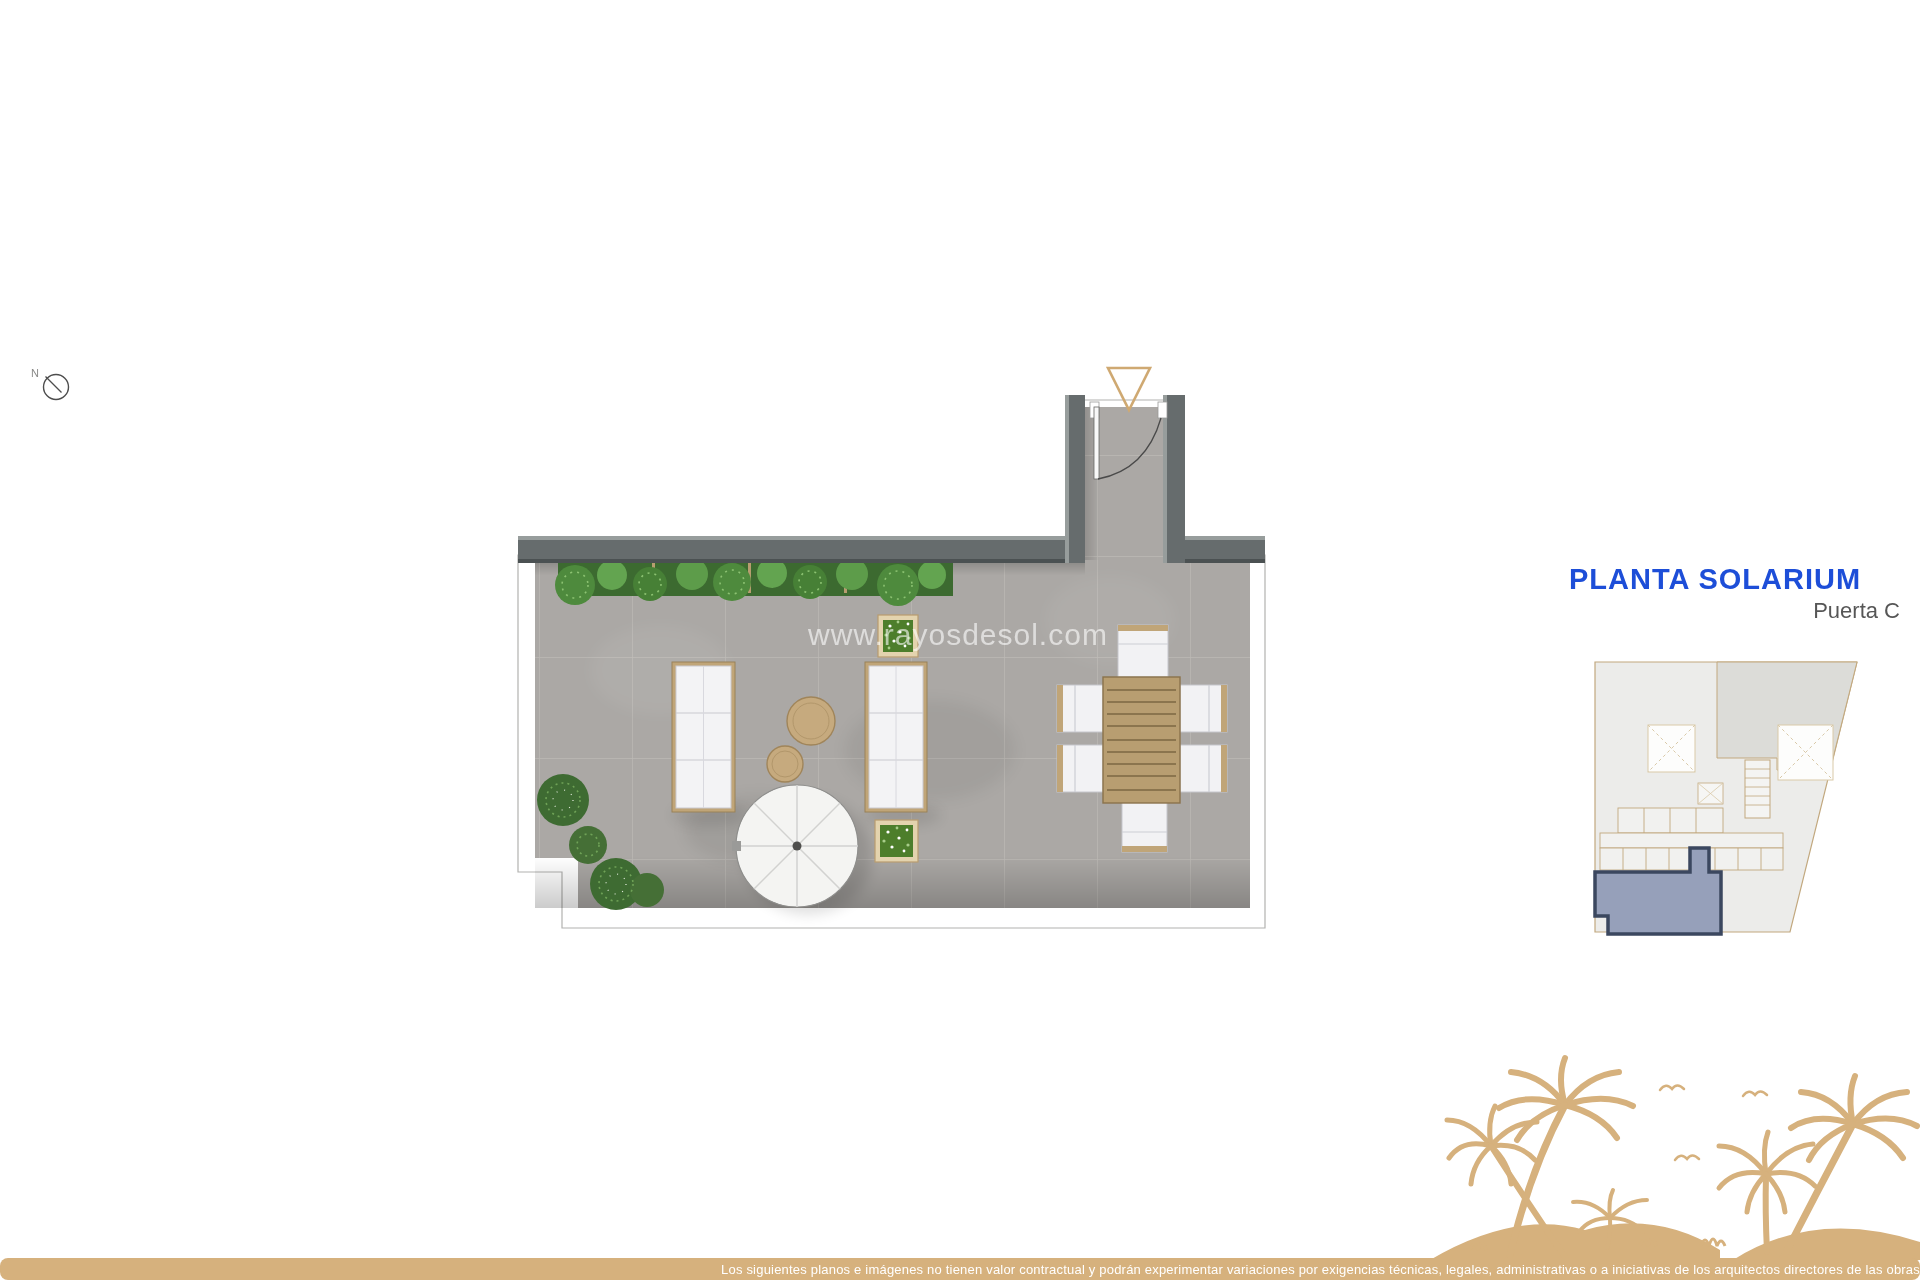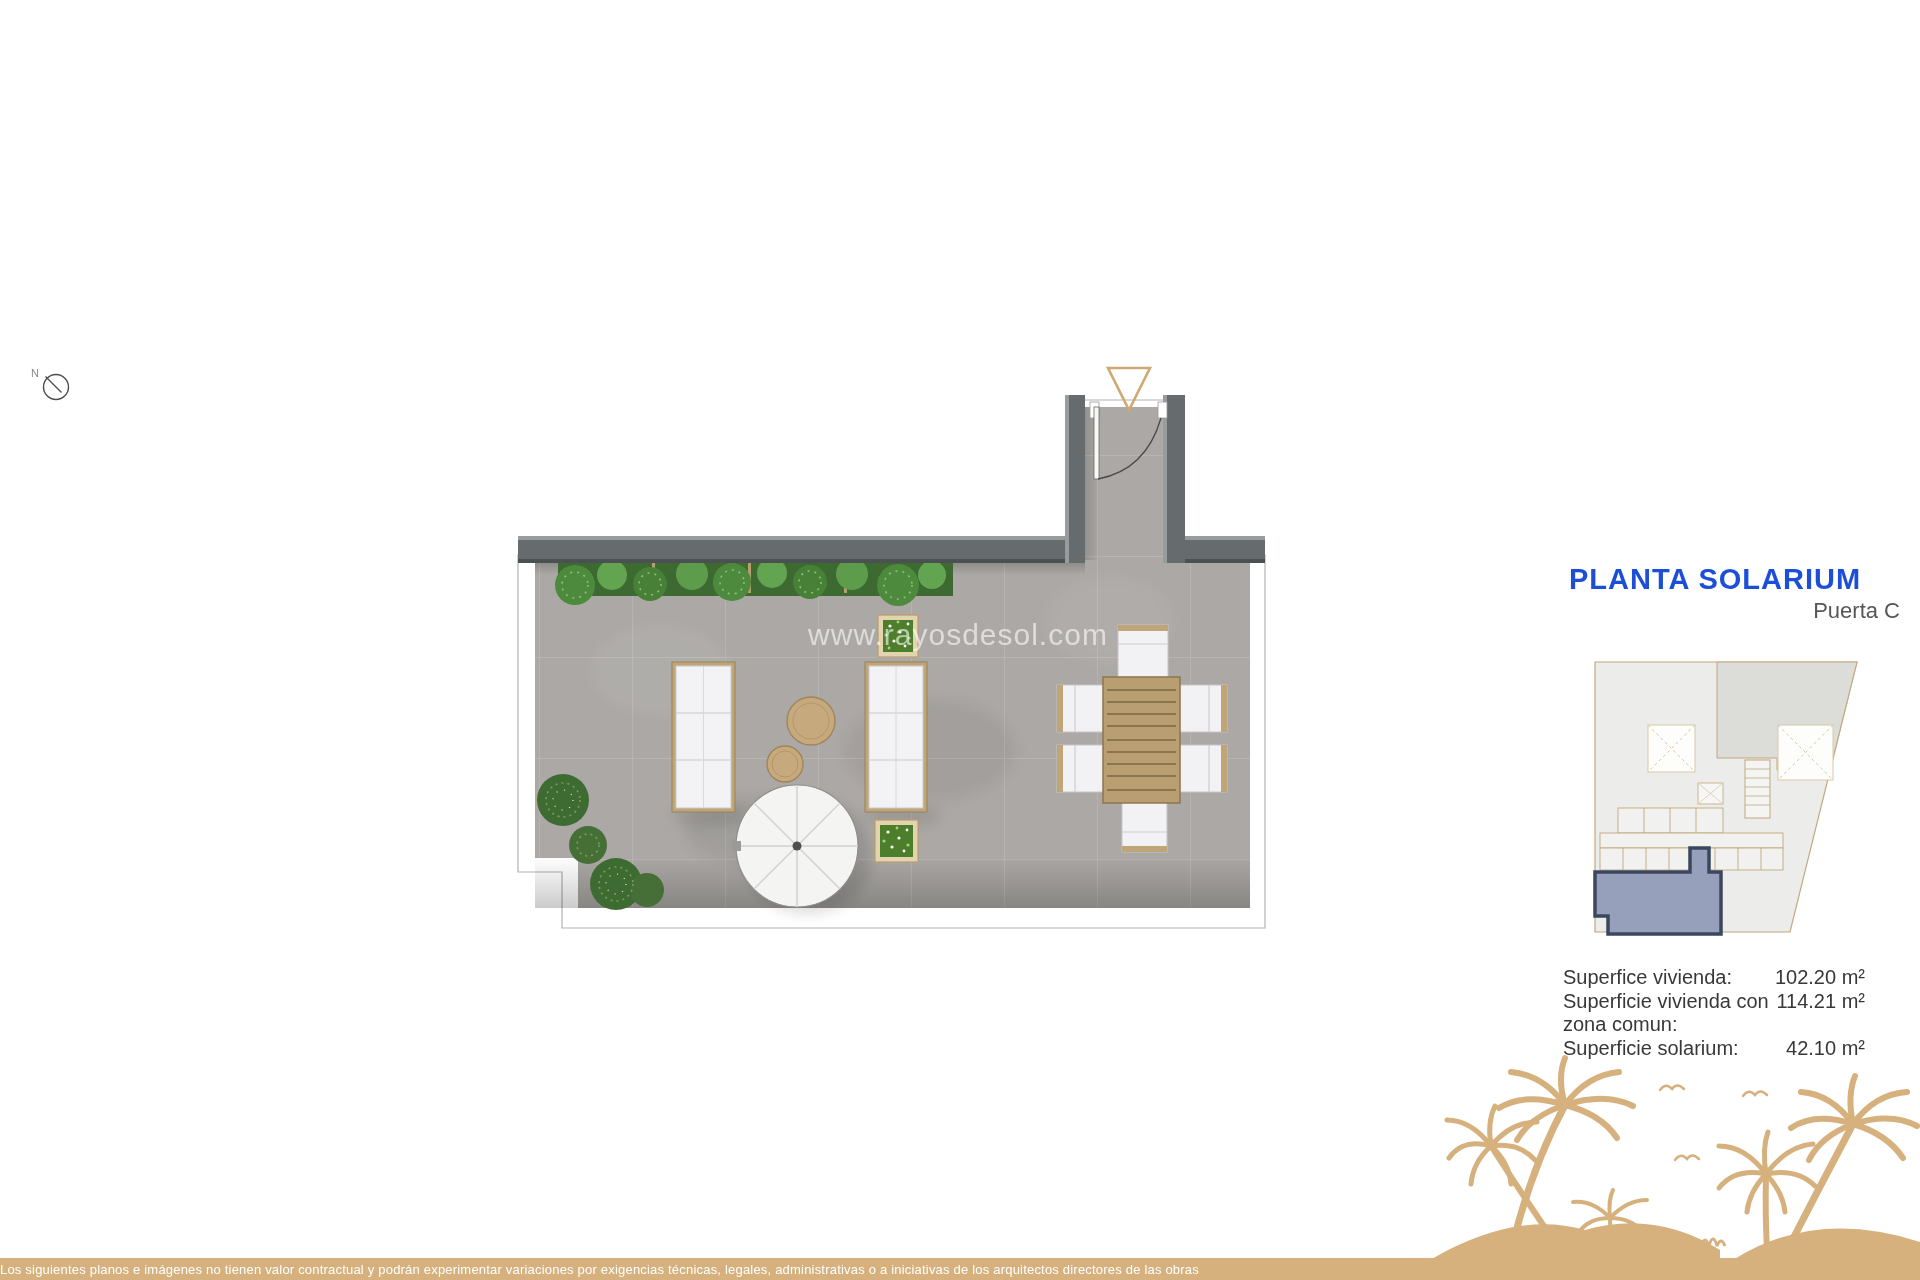--- a/index.html
+++ b/index.html
@@ -19,21 +19,21 @@
   .panel-title{left:1530px;top:563px;width:370px;text-align:center;font-size:29px;font-weight:bold;
                letter-spacing:1px;color:#1d4ed8;}
   .panel-subtitle{left:1530px;top:598px;width:370px;text-align:right;font-size:22px;color:#565656;}
   .areas{left:1563px;top:966px;width:302px;font-size:20px;color:#383838;}
   .area-row{display:flex;align-items:flex-start;line-height:23px;margin-bottom:1px;}
   .area-label{width:218px;}
   .area-value{flex:1;text-align:right;white-space:nowrap;}
 
   
   .bottom-bar{left:0;top:1258px;width:1920px;height:22px;background:#d6b17d;
-              display:flex;align-items:center;justify-content:flex-start;}
+              display:flex;align-items:center;justify-content:flex-end;border-radius:8px;}
   .bottom-bar span{color:#ffffff;font-size:13px;letter-spacing:.2px;}
 </style>
 </head>
 <body>
 
 <div class="canvas">
 
   <svg class="abs north-svg" width="54" height="46">
     <text x="3" y="14" font-size="11" fill="#8a8a88">N</text>
     <circle cx="28" cy="24" r="12.5" fill="none" stroke="#4d4d4d" stroke-width="1.4"></circle>
@@ -289,34 +289,20 @@
     <g stroke="#c2a87e" stroke-width="0.9" fill="#f1f1ef">
       <rect x="38" y="168" width="105" height="25"></rect>
       <path d="M64,168 v25 M90,168 v25 M116,168 v25" fill="none"></path>
       <rect x="20" y="193" width="183" height="15"></rect>
       <rect x="20" y="208" width="183" height="22"></rect>
       <path d="M43,208 v22 M66,208 v22 M89,208 v22 M112,208 v22 M135,208 v22 M158,208 v22 M181,208 v22" fill="none"></path>
     </g>
     <path d="M15,232 L110,232 L110,208 L129,208 L129,232 L141,232 L141,294 L28,294 L28,276 L15,276 Z" fill="#96a0ba" stroke="#3b475f" stroke-width="3.5"></path>
   </svg>
 
-  <div class="abs areas">
-    <div class="area-row">
-      <span class="area-label">Superfice vivienda:</span>
-      <span class="area-value">102.20 m²</span>
-    </div>
-    <div class="area-row">
-      <span class="area-label">Superficie vivienda con zona comun:</span>
-      <span class="area-value">114.21 m²</span>
-    </div>
-    <div class="area-row">
-      <span class="area-label">Superficie solarium:</span>
-      <span class="area-value">42.10 m²</span>
-    </div>
-  </div>
 
   <svg class="abs" style="left:1415px;top:1050px" width="505" height="210" viewBox="0 0 505 210">
     <g fill="#d6b17d" stroke="#d6b17d">
       <path d="M15,210 Q100,160 170,180 Q240,160 305,200 L305,210 Z" stroke="none"></path>
       <g fill="none" stroke-linecap="round">
         <path d="M95,205 Q115,120 150,55" stroke-width="7"></path>
         <path d="M150,207 Q112,152 76,96" stroke-width="6"></path>
       </g>
       <g fill="none" stroke-linecap="round" stroke-width="6">
         <path d="M150,55 Q142,28 150,8"></path>

